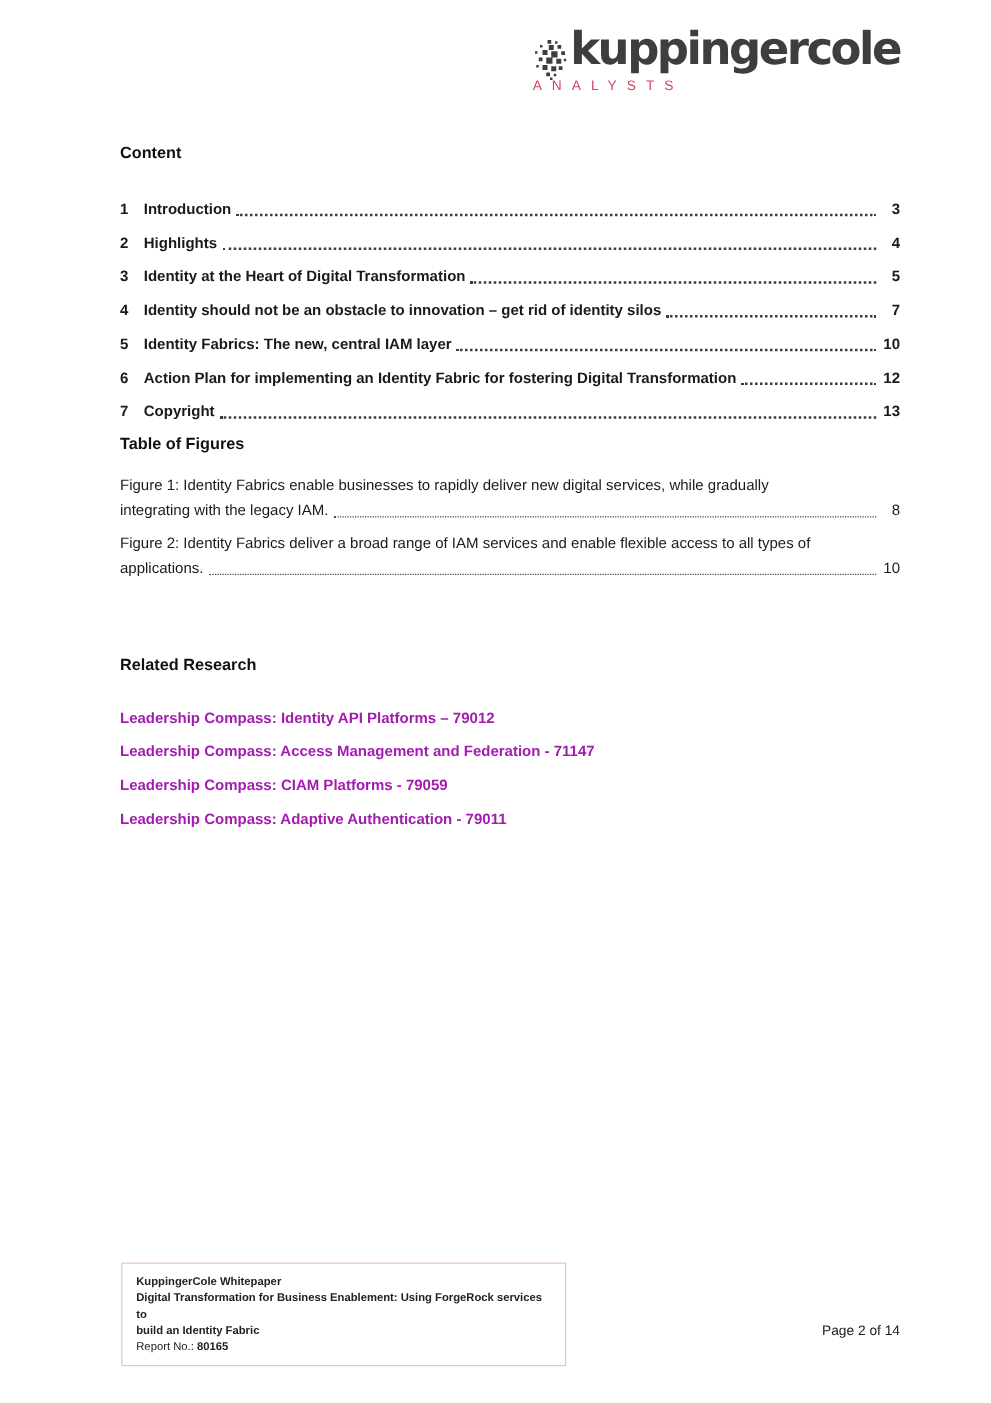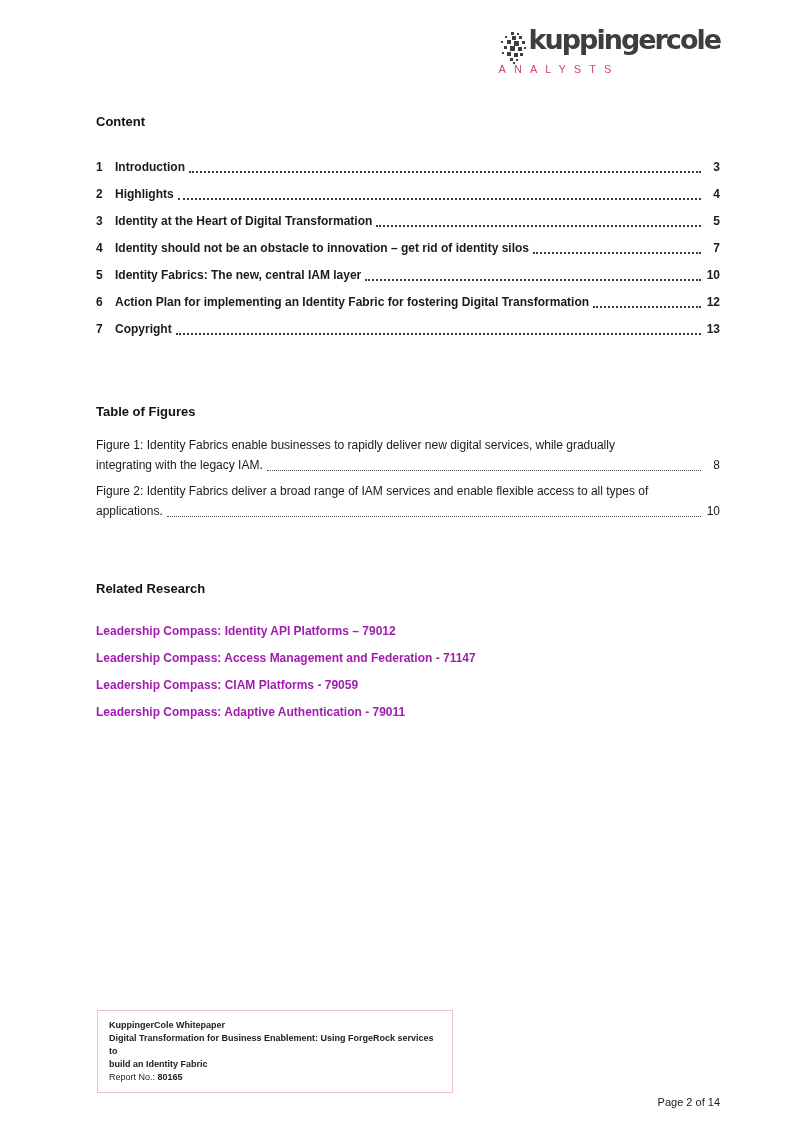--- a/index.html
+++ b/index.html
@@ -13,36 +13,36 @@
     color: #1a1a1a;
     overflow: hidden;
   }
 
   
   .logo { position: absolute; top: 24px; right: 73px; }
   .brand-line { display: flex; align-items: flex-start; justify-content: flex-end; gap: 2px; }
   .brand-dots { margin-top: 7px; }
   .brand-text {
     font-family: "DejaVu Sans", sans-serif;
-    font-size: 27px; font-weight: bold; color: #3e3e3d;
+    font-size: 36px; font-weight: bold; color: #3e3e3d;
     letter-spacing: -2px; line-height: 32px; white-space: nowrap;
   }
   .analysts {
     text-align: left; font-size: 11px; color: #cf4a5f;
     letter-spacing: 8px; margin-right: -8px; margin-top: -2px;
     font-weight: normal; white-space: nowrap;
   }
 
   
   .main { position: absolute; left: 96px; right: 73px; top: 110px; }
   .sec-heading {
     font-size: 13px; font-weight: bold; color: #111;
     margin: 0; line-height: 24px;
   }
-  .sec-heading.tof { margin-top: 57px; }
+  .sec-heading.tof { }
   .sec-heading.rel { margin-top: 56px; }
 
   
   .toc-list { margin-top: 20px; }
   .toc-row { display: flex; font-size: 12px; font-weight: bold; line-height: 27px; }
   .toc-num { width: 19px; flex: 0 0 19px; }
   .toc-title { white-space: nowrap; }
   .leader {
     flex: 1 1 auto; border-bottom: 2px dotted #3c3c3c;
     align-self: flex-end; margin-left: 4px; margin-right: 3px;
@@ -68,21 +68,21 @@
   
   .footer-box {
     position: absolute; left: 97px; top: 1010px; width: 356px;
     border: 1px solid #eac3ca; padding: 8px 11px;
     font-size: 9px; line-height: 13px; color: #222222; background: #fff;
   }
   .fb-title { font-weight: bold; }
   .fb-line { font-weight: bold; }
   .fb-report b { font-weight: bold; }
   .page-indicator {
-    position: absolute; top: 1096px; right: 73px;
+    position: absolute; top: 1059px; right: 73px;
     font-size: 11px; color: #1a1a1a;
   }
 </style>
 </head>
 <body>
 
 <div class="page">
 
   <div class="logo">
     <div class="brand-line">

